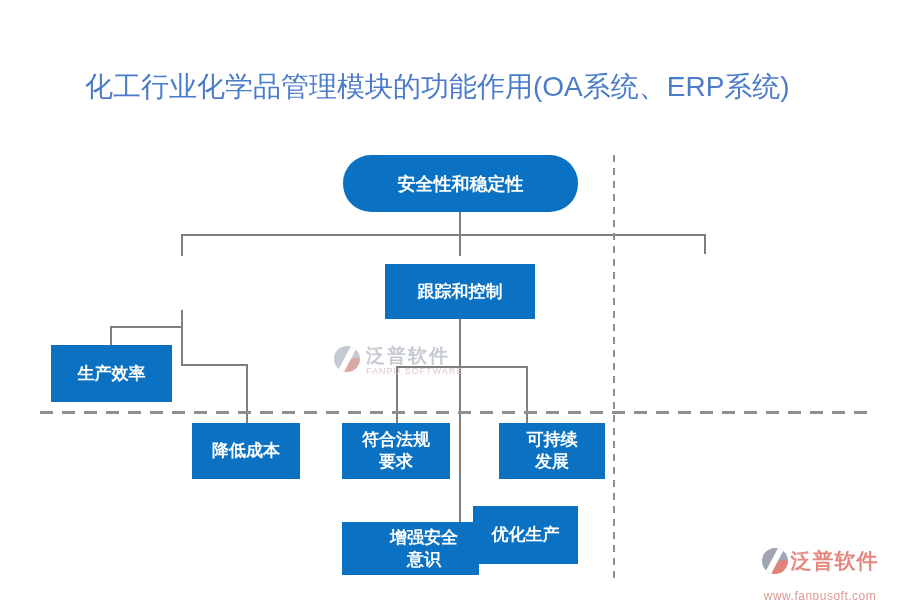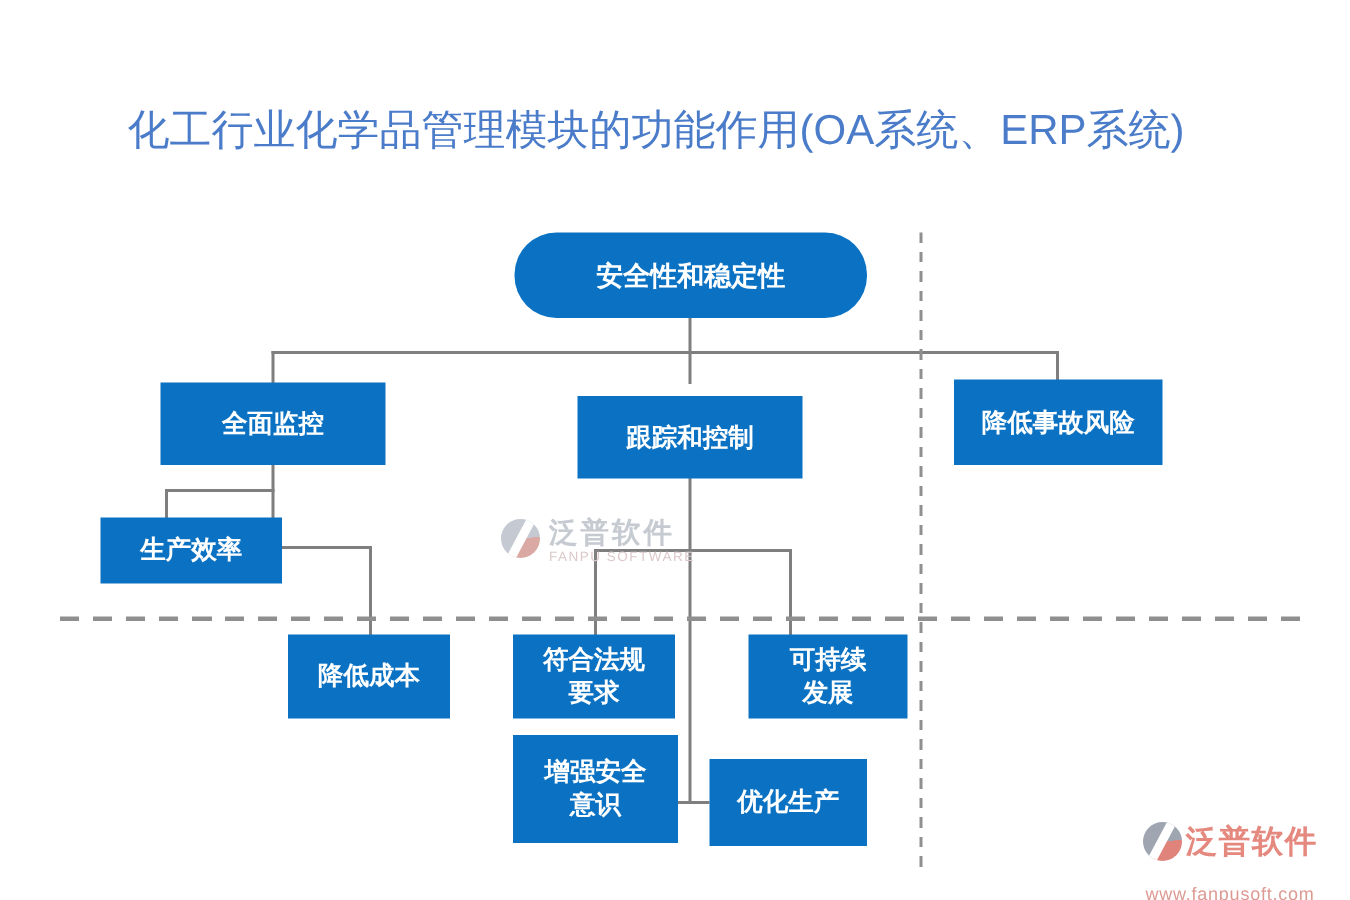--- a/index.html
+++ b/index.html
@@ -74,30 +74,28 @@
   <div class="line hline" style="left:396px;top:366px;width:131px;"></div>
   <div class="line vline" style="left:396px;top:366px;height:58px;"></div>
   <div class="line vline" style="left:526px;top:366px;height:58px;"></div>
   <div class="line vline" style="left:459px;top:366px;height:169px;"></div>
   <div class="line hline" style="left:452px;top:534px;width:21px;"></div>
 
   <div class="dash-h" style="left:40px;top:411px;width:828px;"></div>
   <div class="dash-v" style="left:613px;top:155px;height:425px;"></div>
 
   <div class="node root" style="left:343px;top:155px;width:235px;height:57px;">安全性和稳定性</div>
-  <div class="node" style="left:107px;top:255px;width:150px;height:55px;">全面监控</div>
   <div class="node" style="left:385px;top:264px;width:150px;height:55px;">跟踪和控制</div>
-  <div class="node" style="left:636px;top:253px;width:139px;height:57px;">降低事故风险</div>
-  <div class="node" style="left:67px;top:345px;width:121px;height:44px;">生产效率</div>
+  <div class="node" style="left:51px;top:345px;width:121px;height:57px;">生产效率</div>
   <div class="node" style="left:192px;top:423px;width:108px;height:56px;">降低成本</div>
   <div class="node" style="left:342px;top:423px;width:108px;height:56px;">符合法规
 要求</div>
   <div class="node" style="left:472px;top:423px;width:106px;height:56px;margin-left:27px;">可持续
 发展</div>
-  <div class="node" style="left:342px;top:490px;width:110px;height:72px;">增强安全
+  <div class="node" style="left:342px;top:522px;width:110px;height:53px;padding-left:27px;">增强安全
 意识</div>
   <div class="node" style="left:473px;top:506px;width:105px;height:58px;">优化生产</div>
 
   <div class="watermark">
     <span class="fp-mark"></span>
     <span>
       <div class="wm-name">泛普软件</div>
       <div class="wm-sub">FANPU SOFTWARE</div>
     </span>
   </div>

